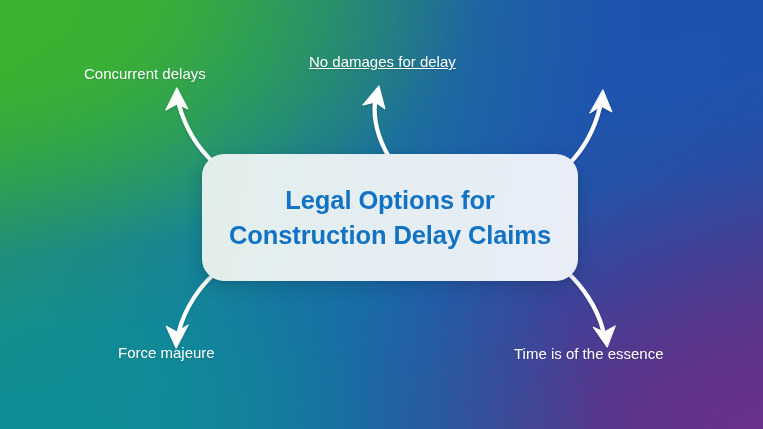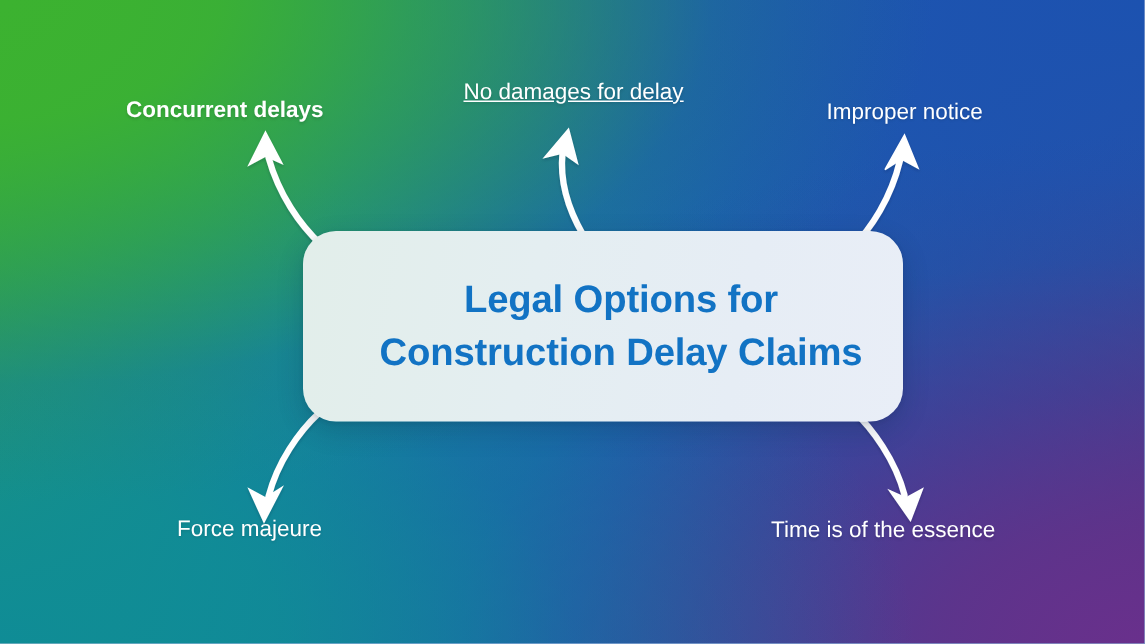--- a/index.html
+++ b/index.html
@@ -39,42 +39,41 @@
     top: 154px;
     width: 376px;
     height: 127px;
     border-radius: 22px;
     background-image: linear-gradient(100deg, #e2eeea 0%, #e4eef1 38%, #e6edf5 72%, #e9eef7 100%);
     box-shadow: 0 6px 18px rgba(10, 35, 60, 0.20), 0 1px 3px rgba(10, 35, 60, 0.12);
     display: flex;
     align-items: center;
     justify-content: center;
     text-align: center;
-    padding-left: 24px;
   }
   .center-card-title {
     color: #1273c4;
     font-size: 25.5px;
     font-weight: bold;
     line-height: 1.34;
     letter-spacing: -0.1px;
     white-space: pre-line;
     padding: 0 16px;
   }
 
   
   .branch-label {
     position: absolute;
     color: #ffffff;
     font-size: 15px;
     line-height: 1.2;
     white-space: nowrap;
     text-shadow: 0 1px 2px rgba(0, 0, 0, 0.14);
   }
-  .lbl-concurrent-delays    { left: 84px;  top: 65px; font-weight: bold; }
+  .lbl-concurrent-delays    { left: 84px;  top: 65px; }
   .lbl-no-damages-for-delay { left: 309px; top: 53px; text-decoration: underline; }
   .lbl-improper-notice      { left: 551px; top: 66px; }
   .lbl-force-majeure        { left: 118px; top: 344px; }
   .lbl-time-is-of-essence   { left: 514px; top: 345px; }
 </style>
 </head>
 <body>
 
 <div id="canvas">
 
@@ -116,19 +115,18 @@
 
   <div class="center-card">
     <div class="center-card-title">Legal Options for
 Construction Delay Claims</div>
   </div>
 
   <div class="branch-label lbl-concurrent-delays">Concurrent delays</div>
 
   <div class="branch-label lbl-no-damages-for-delay">No damages for delay</div>
 
-  <div class="branch-label lbl-improper-notice">Improper notice</div>
 
   <div class="branch-label lbl-time-is-of-essence">Time is of the essence</div>
 
   <div class="branch-label lbl-force-majeure">Force majeure</div>
 
 </div>
 
 </body></html>

